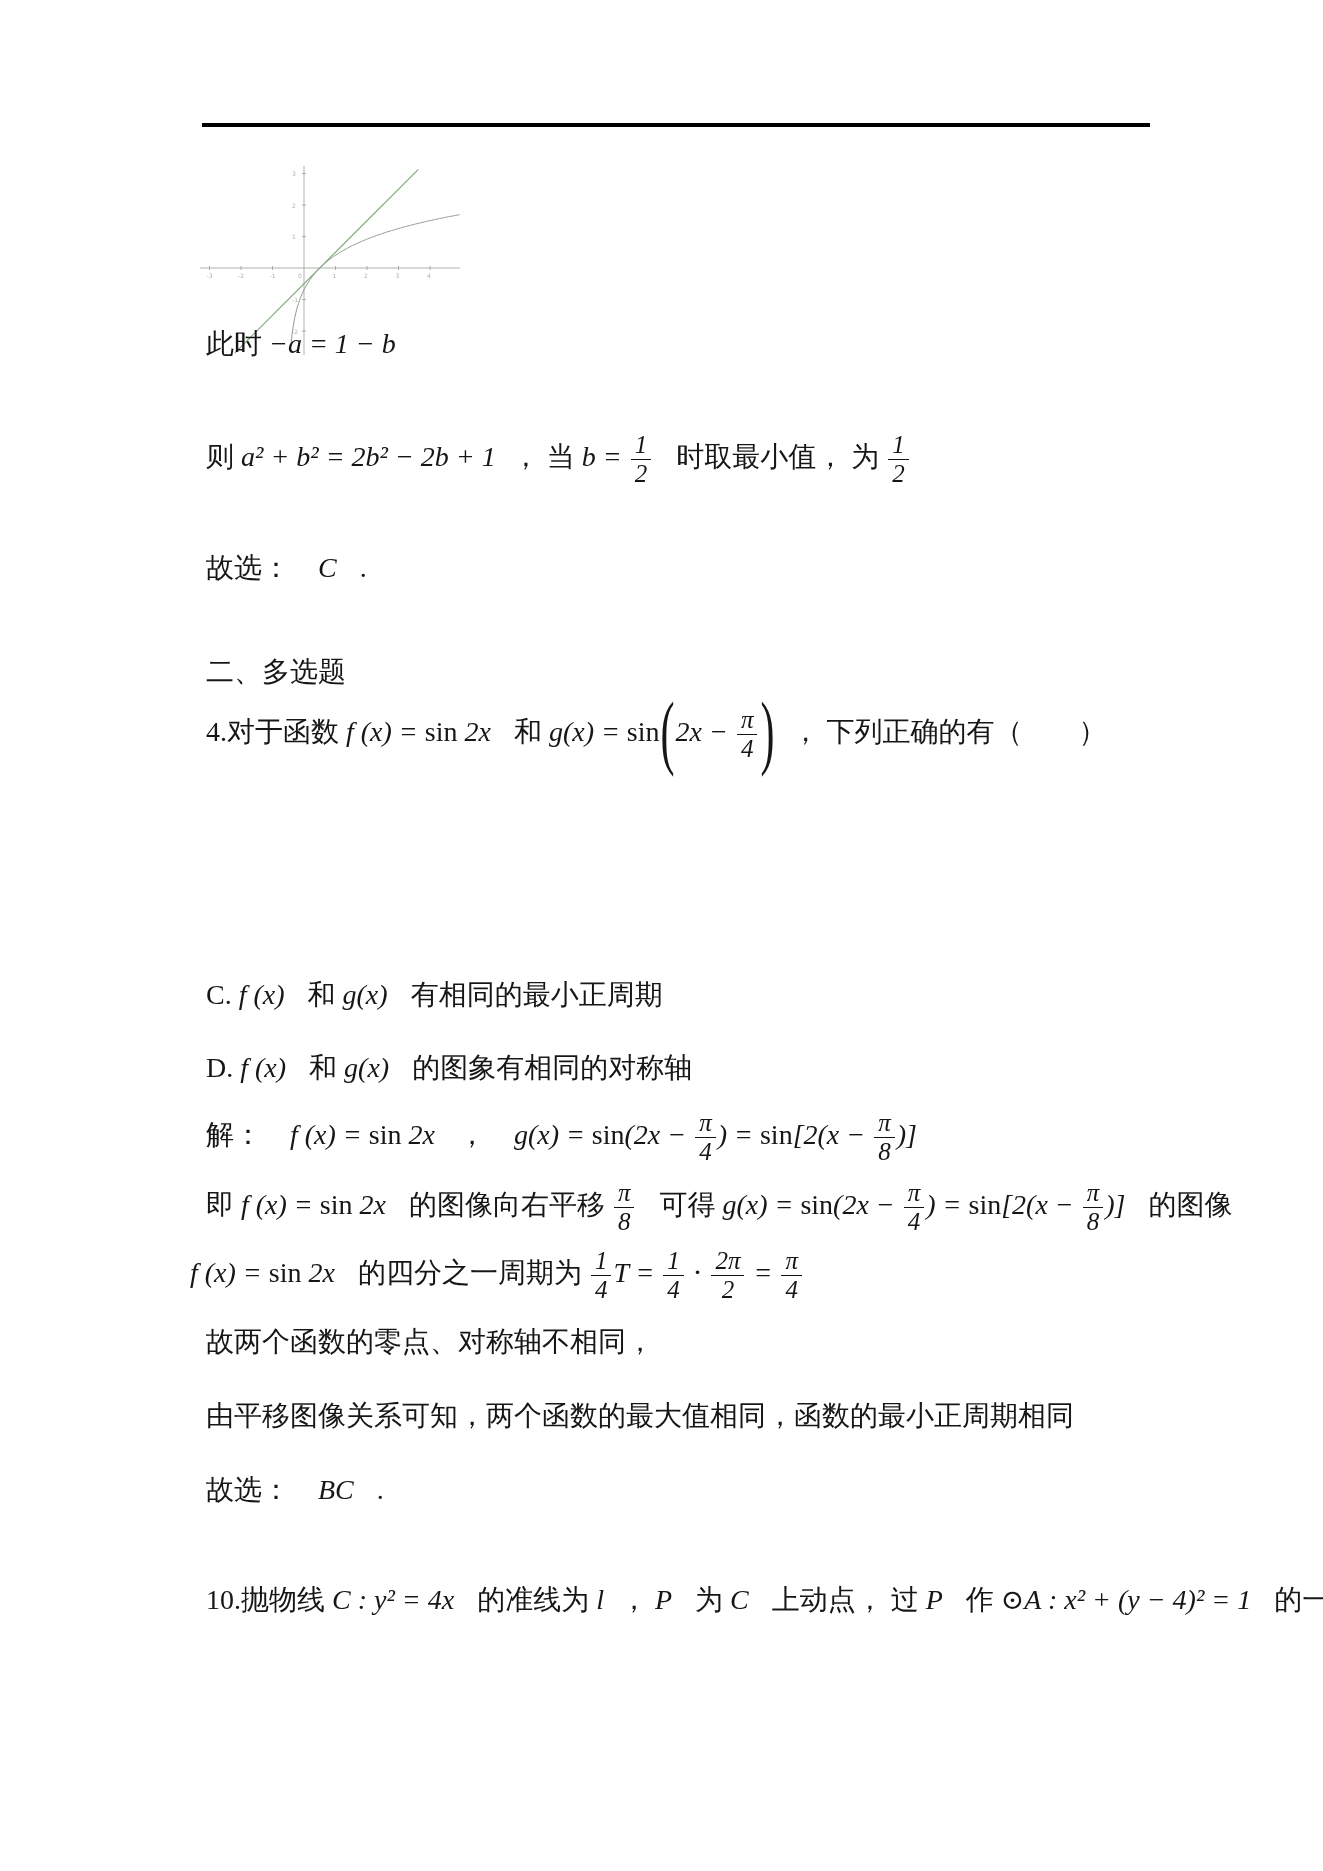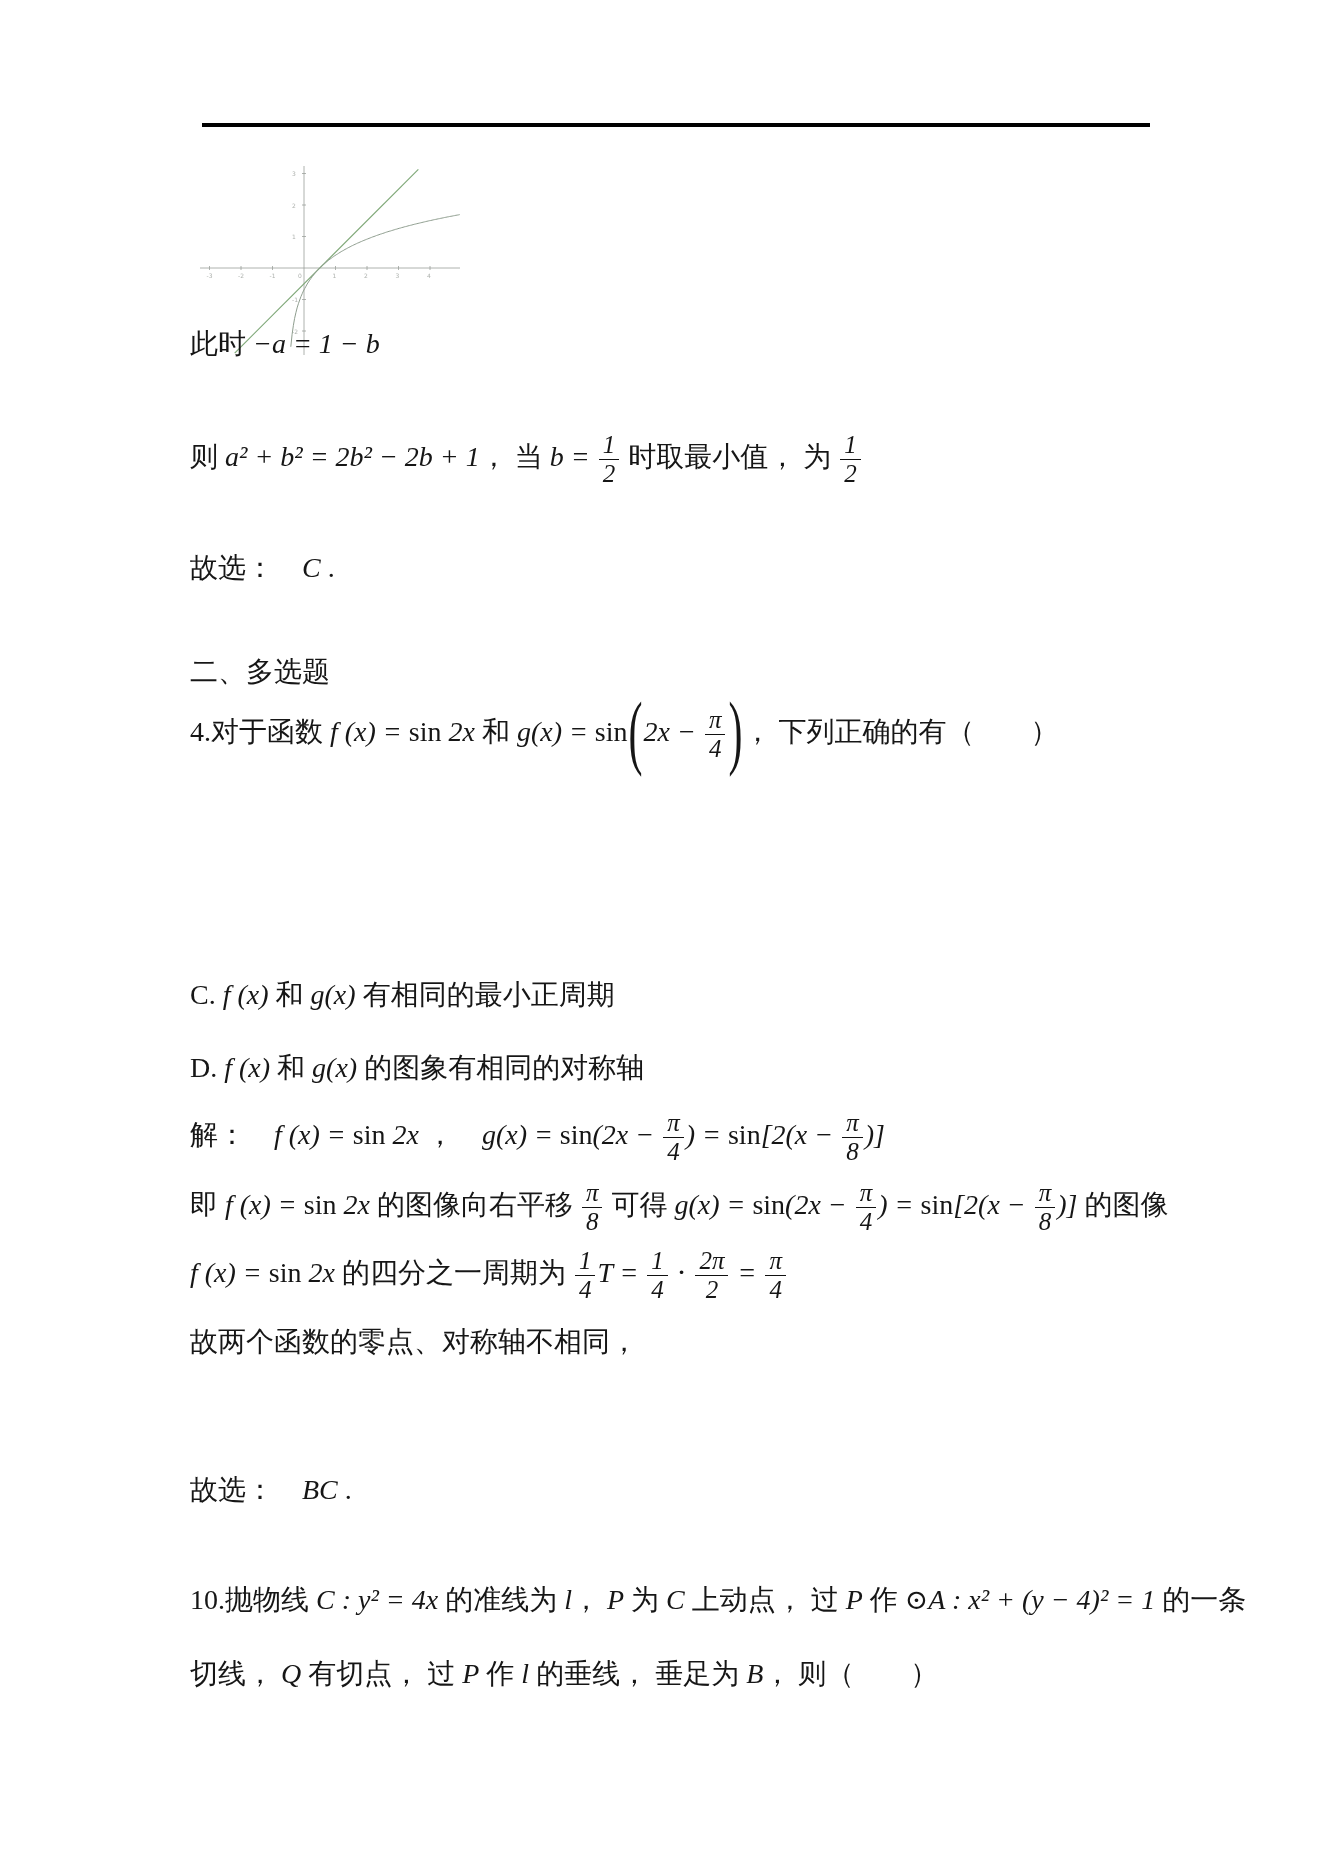--- a/index.html
+++ b/index.html
@@ -1,21 +1,21 @@
 <!DOCTYPE html>
 <html><head>
 <meta charset="utf-8">
 <style>
   html,body{margin:0;padding:0;background:#ffffff;}
   .page{position:relative;width:1323px;height:1871px;background:#ffffff;overflow:hidden;
         font-family:"Liberation Serif","DejaVu Serif",serif;color:#161616;}
   .rule{position:absolute;left:202px;top:123px;width:948px;height:4px;background:#000;}
   .graph{position:absolute;left:195px;top:163px;width:272px;height:195px;margin:0;}
   .line{position:absolute;left:190px;margin:0;white-space:nowrap;font-size:28px;line-height:1.25;}
-  .cn{font-style:normal;}
+  .cn{font-style:normal;margin-left:16px;}
   .it{font-style:italic;}
   .rm{font-style:normal;margin-top:37px;}
   .frac{display:inline-flex;flex-direction:column;align-items:center;vertical-align:middle;
         font-style:italic;font-size:25px;line-height:1.12;margin:0 2px;}
   .frac .fn{padding:0 4px;border-bottom:1.6px solid #111;}
   .frac .fd{padding:0 3px;}
   .bigp{display:inline-block;font-size:42px;line-height:1;transform:scaleY(1.95);
         vertical-align:middle;margin:0 1px;position:relative;top:-3px;}
   svg text{font-family:"DejaVu Sans","Liberation Sans",sans-serif;}
 </style>
@@ -113,20 +113,20 @@
       </span><span class="it"> ⋅ </span><span class="frac">
         <span class="fn">2π</span>
         <span class="fd">2</span>
       </span><span class="it"> = </span><span class="frac">
         <span class="fn">π</span>
         <span class="fd">4</span>
       </span></p>
 
   <p class="line" style="top:1324px"><span class="cn">故两个函数的零点、对称轴不相同，</span></p>
 
+  <p class="line" style="top:1398px"><span class="cn">由平移图像关系可知，两个函数的最大值相同，函数的最小正周期相同</span></p>
 
   <p class="line" style="top:1472px"><span class="cn">故选：　</span><span class="it">BC</span><span class="cn"> .</span></p>
 
   <p class="line" style="top:1582px"><span class="cn">10.抛物线 </span><span class="it">C : y² = 4x</span><span class="cn"> 的准线为 </span><span class="it">l</span><span class="cn">， </span><span class="it">P</span><span class="cn"> 为 </span><span class="it">C</span><span class="cn"> 上动点， 过 </span><span class="it">P</span><span class="cn"> 作 </span><span class="it">⊙A : x² + (y − 4)² = 1</span><span class="cn"> 的一条</span></p>
 
-  <p class="line" style="top:1656px"><span class="cn">切线， </span><span class="it">Q</span><span class="cn"> 有切点， 过 </span><span class="it">P</span><span class="cn"> 作 </span><span class="it">l</span><span class="cn"> 的垂线， 垂足为 </span><span class="it">B</span><span class="cn">， 则（　　）</span></p>
 
 </div>
 
 </body></html>

